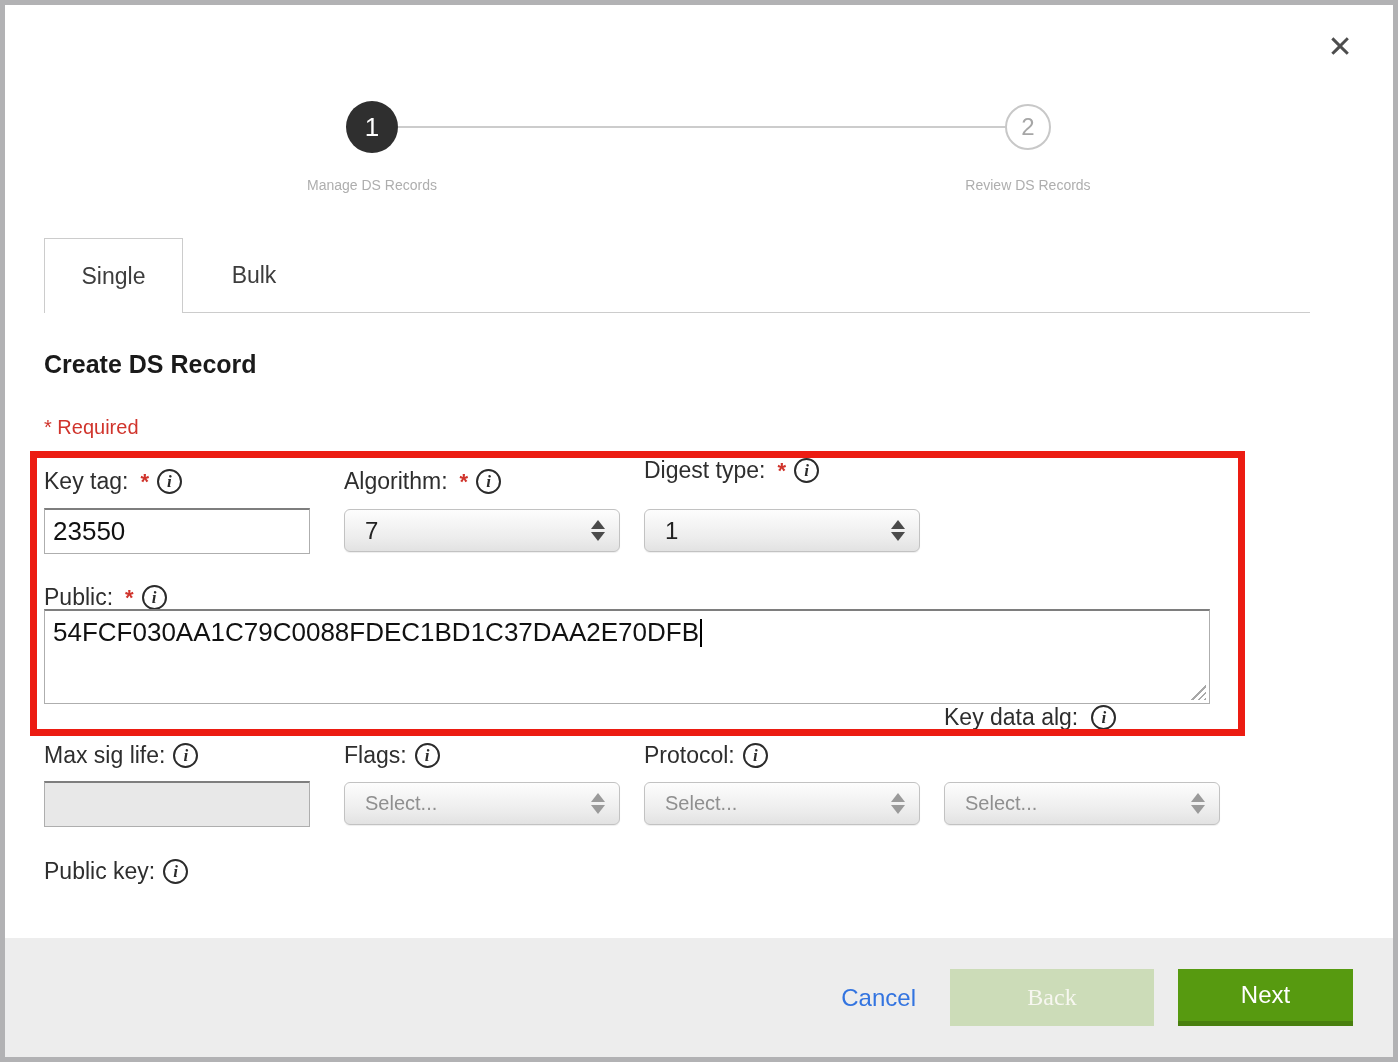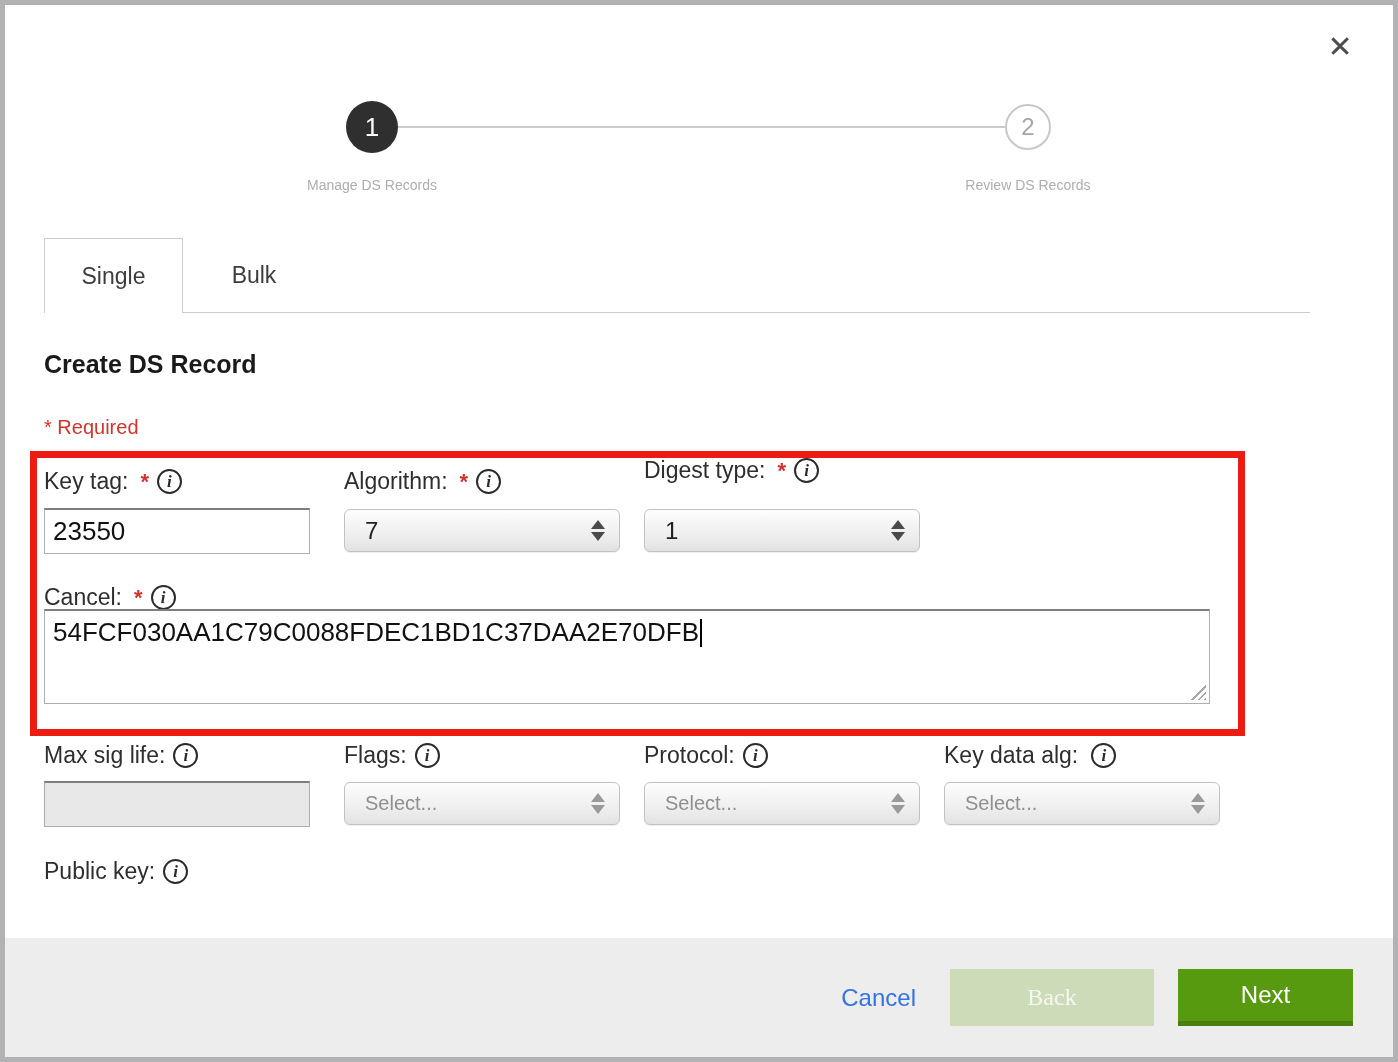--- a/index.html
+++ b/index.html
@@ -216,42 +216,42 @@
 </div>
 <div class="abs select-box" style="left:644px; top:509px; width:276px; height:43px;">
   <span class="select-value">1</span>
   <span class="spinner">
     <span class="tri-up"></span>
       <span class="tri-down"></span>
   </span>
 </div>
 
 <div class="abs field-label" style="left:44px; top:584px;">
-  <span>Cancel:</span>
+  <span>Public:</span>
   <span class="req-star">*</span>
   <span class="info-icon">i</span>
 </div>
 <div class="abs textarea-box" style="left:44px; top:609px; width:1166px; height:95px;">
   <span>54FCF030AA1C79C0088FDEC1BD1C37DAA2E70DFB</span><span class="text-cursor"></span>
   <span class="resize-handle"></span>
 </div>
 
 <div class="abs field-label" style="left:44px; top:742px;">
   <span>Max sig life:</span>
   <span class="info-icon">i</span>
 </div>
 <div class="abs field-label" style="left:344px; top:742px;">
   <span>Flags:</span>
   <span class="info-icon">i</span>
 </div>
 <div class="abs field-label" style="left:644px; top:742px;">
   <span>Protocol:</span>
   <span class="info-icon">i</span>
 </div>
-<div class="abs field-label" style="left:944px; top:742px;gap:13px;">
+<div class="abs field-label" style="left:944px; top:704px;gap:13px;">
   <span>Key data alg:</span>
   <span class="info-icon">i</span>
 </div>
 
 <input class="abs text-input" style="left: 44px; top: 781px; width: 266px; height: 46px;" disabled="" value="">
 <div class="abs select-box" style="left:344px; top:782px; width:276px; height:43px;">
   <span class="select-value placeholder">Select...</span>
   <span class="spinner light">
     <span class="tri-up"></span>
       <span class="tri-down"></span>

